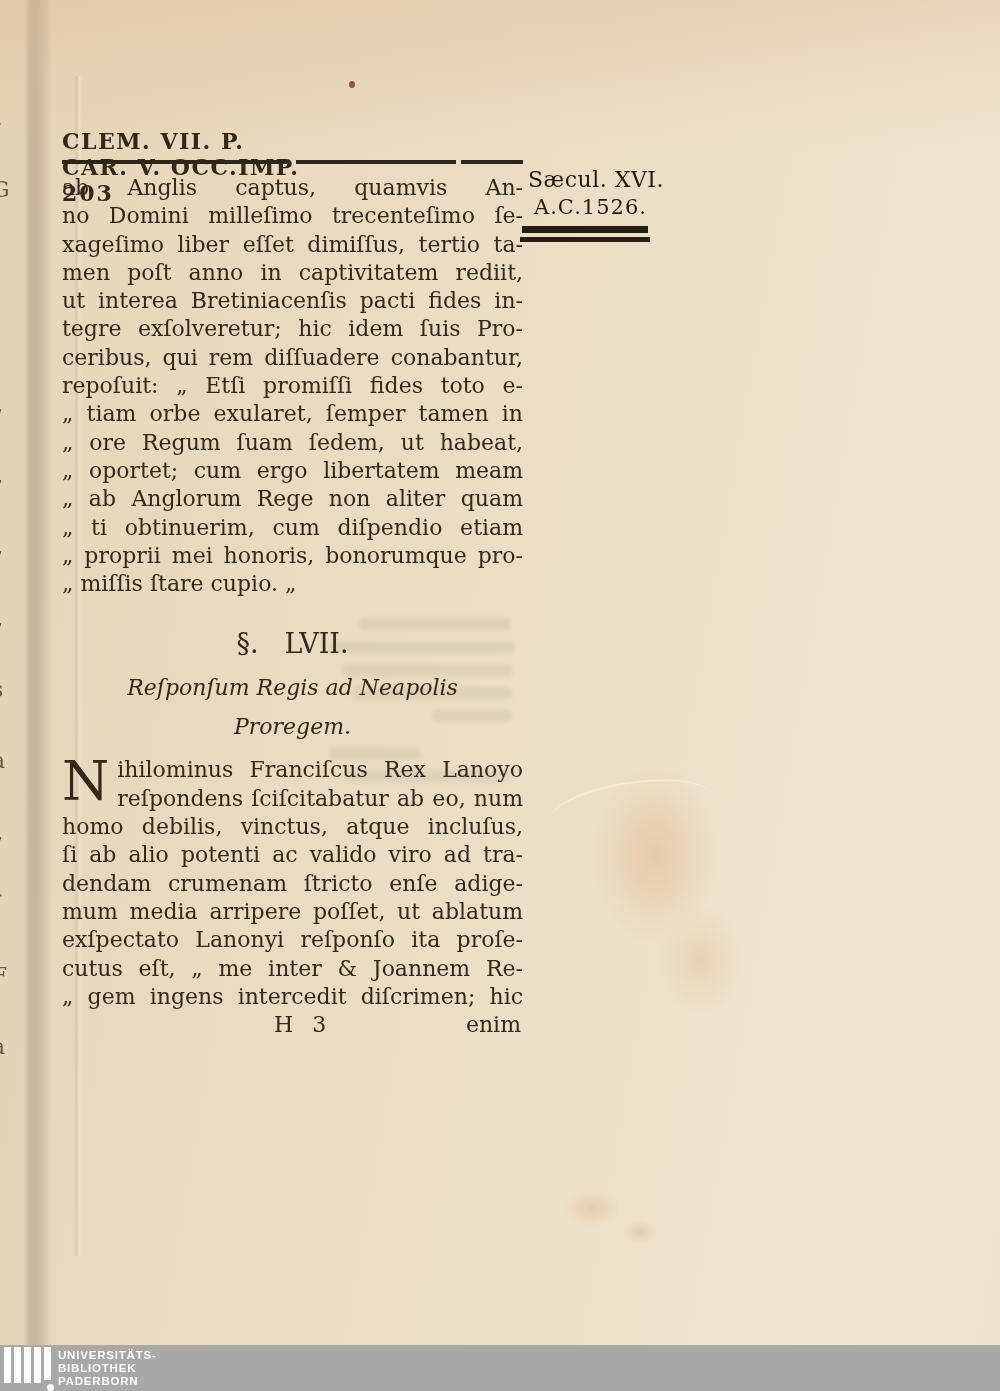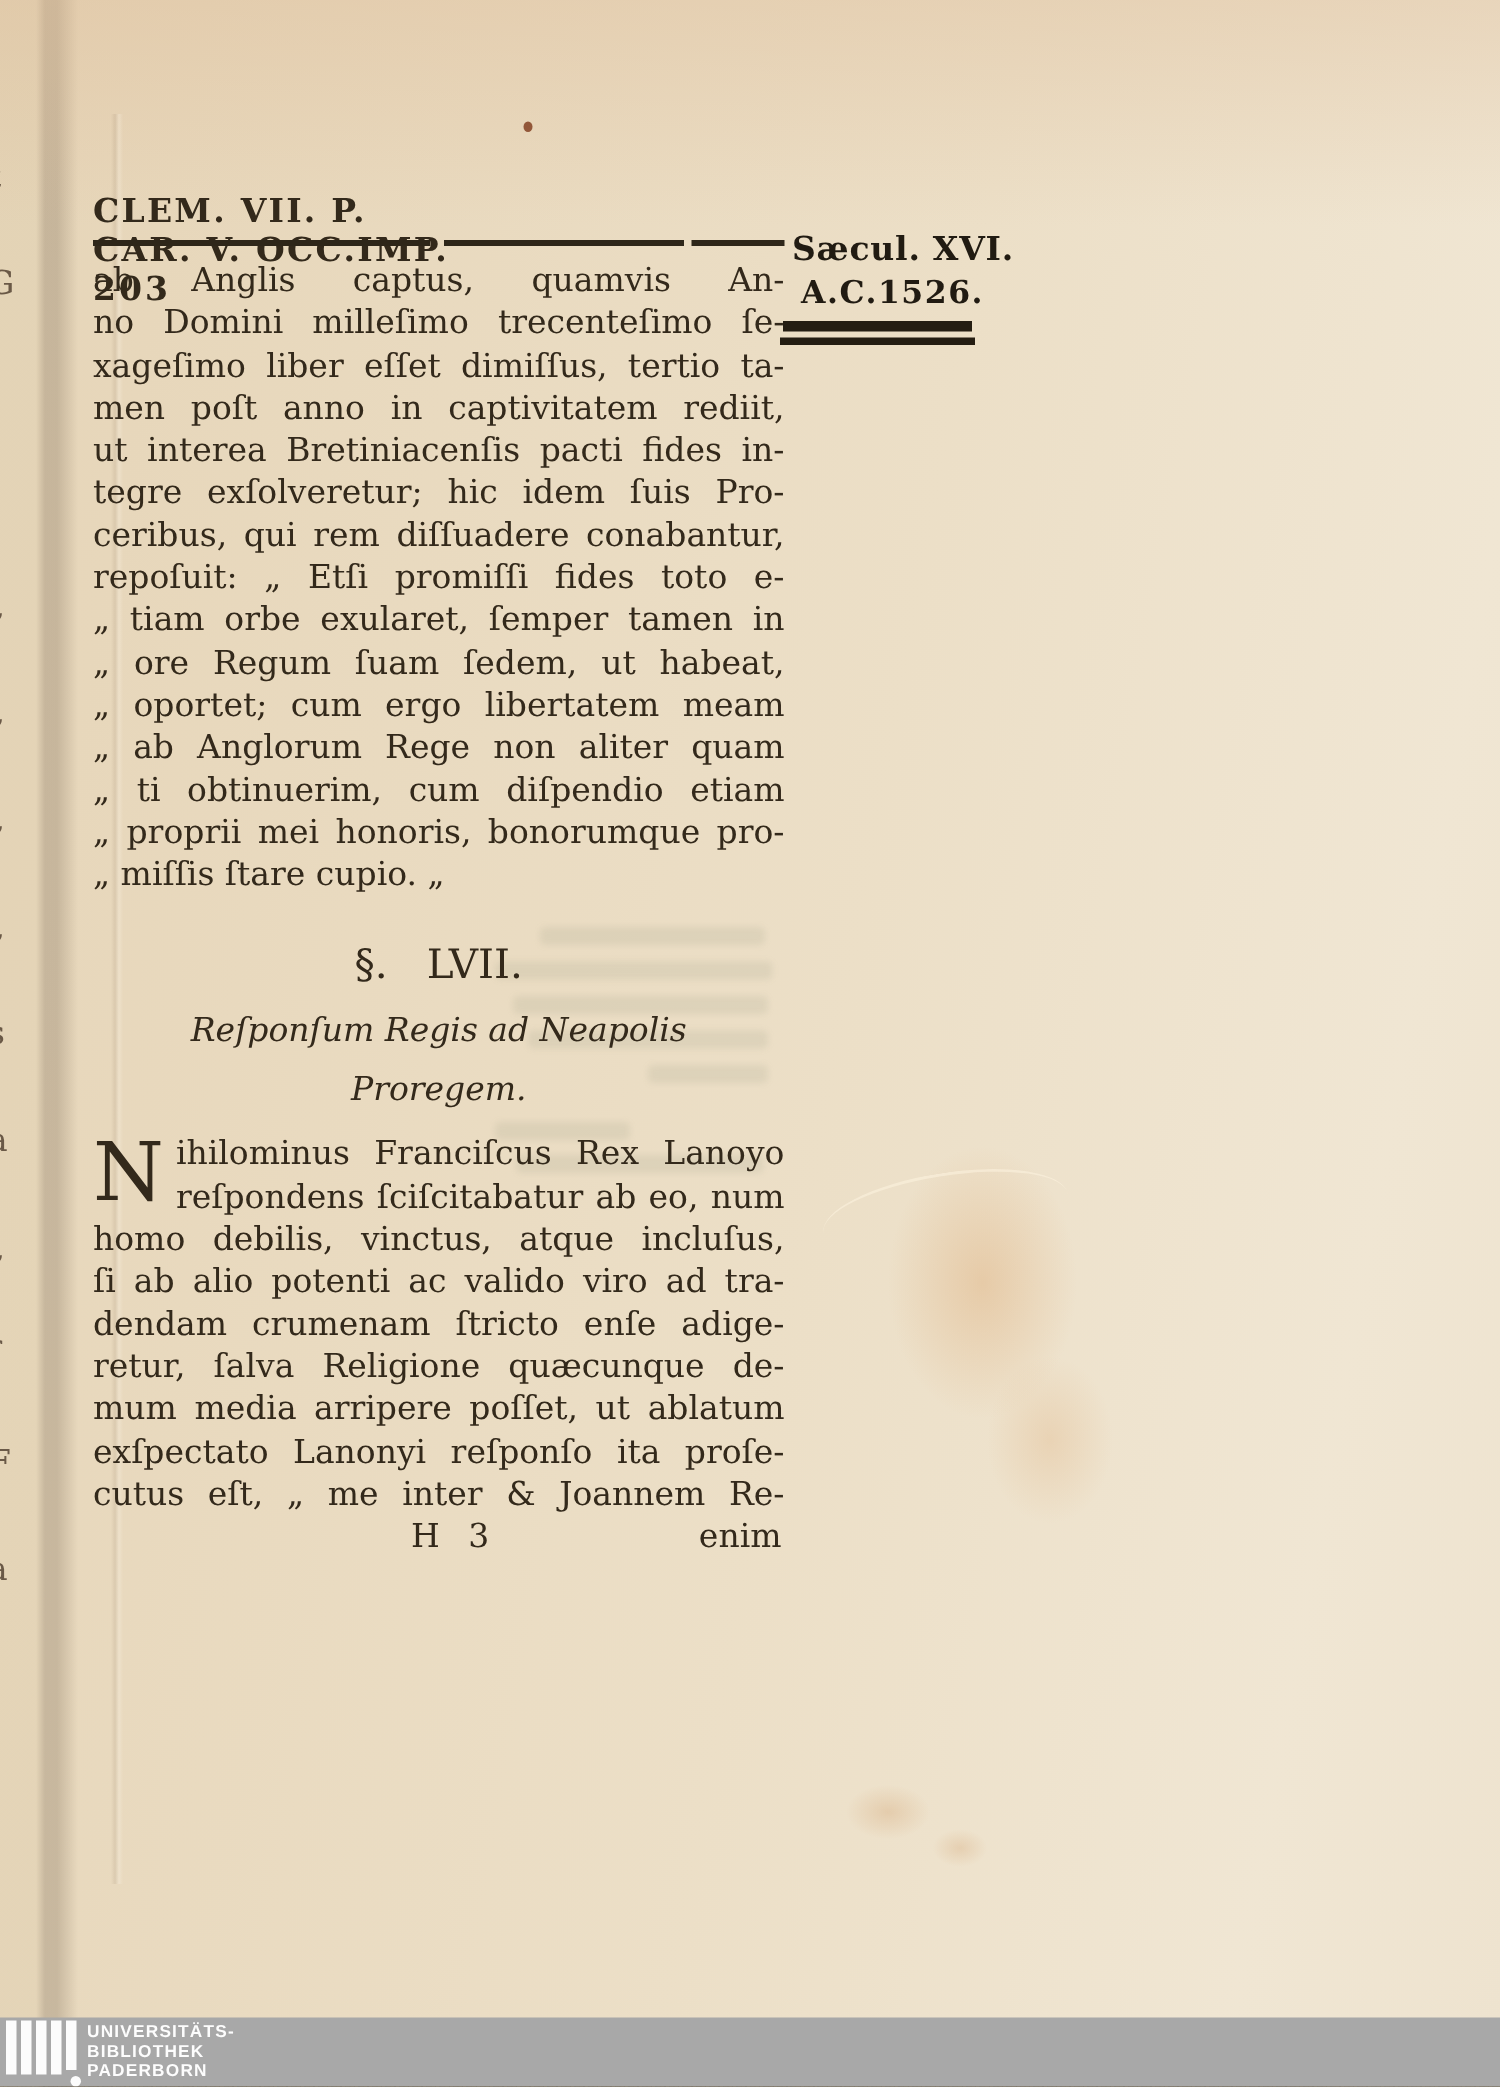--- a/index.html
+++ b/index.html
@@ -72,21 +72,21 @@
   .section .gap{display:inline-block;width:26px;}
   .title{margin-top:4px;text-align:center;font-style:italic;font-size:28px;}
   .title .line{text-align:center;text-align-last:center;line-height:39px;}
   .para2{margin-top:10px;}
   .dropcap{float:left;font-size:54px;line-height:46px;height:52px;
      margin:3px 8px 0 0;font-weight:normal;}
   .footline{position:relative;height:28px;margin-top:1px;font-size:22px;}
   .footline .sig{position:absolute;left:212px;letter-spacing:6px;}
   .footline .catch{position:absolute;right:2px;}
   
-  .margin-note{left:528px;top:153px;width:126px;color:#211b12;font-weight:bold;text-align:right;}
+  .margin-note{left:528px;top:167px;width:126px;color:#211b12;font-weight:normal;}
   .mn1{font-size:22px;letter-spacing:.5px;white-space:nowrap;}
   .mn2{font-size:21px;margin-top:3px;margin-left:6px;letter-spacing:1px;white-space:nowrap;}
   .mn-rule1{margin-top:7px;margin-left:-6px;width:126px;height:7px;background:#241d12;}
   .mn-rule2{margin-top:4px;margin-left:-8px;width:130px;height:5px;background:#241d12;}
   
   .libbar{left:0;bottom:0;width:1000px;height:46px;background:#a8a8a8;z-index:5;}
   .logo-bars{position:absolute;left:4px;top:2px;height:40px;display:flex;gap:3px;}
   .logo-bars i{width:7px;height:36px;background:#fcfcfc;display:block;}
   .logo-bars .dot{position:absolute;left:43px;top:37px;width:7px;height:7px;
      border-radius:50%;background:#fcfcfc;}
@@ -178,24 +178,24 @@
       </div>
 
     <div class="para2">
       <span class="dropcap">N</span>
       <div>
           <div class="line">ihilominus Franciſcus Rex Lanoyo</div>
           <div class="line">reſpondens ſciſcitabatur ab eo, num</div>
           <div class="line">homo debilis, vinctus, atque incluſus,</div>
           <div class="line">ſi ab alio potenti ac valido viro ad tra-</div>
           <div class="line">dendam crumenam ſtricto enſe adige-</div>
-          <div class="line">retur, ſalva Religione quæcunque de-</div>
           <div class="line">mum media arripere poſſet, ut ablatum</div>
           <div class="line">exſpectato Lanonyi reſponſo ita proſe-</div>
           <div class="line">cutus eſt, „ me inter &amp; Joannem Re-</div>
+          <div class="line">„ gem ingens intercedit diſcrimen; hic</div>
         </div>
     </div>
 
     <div class="footline">
       <span class="sig">H 3</span>
       <span class="catch">enim</span>
     </div>
   </div>
 
   <div class="abs margin-note">

